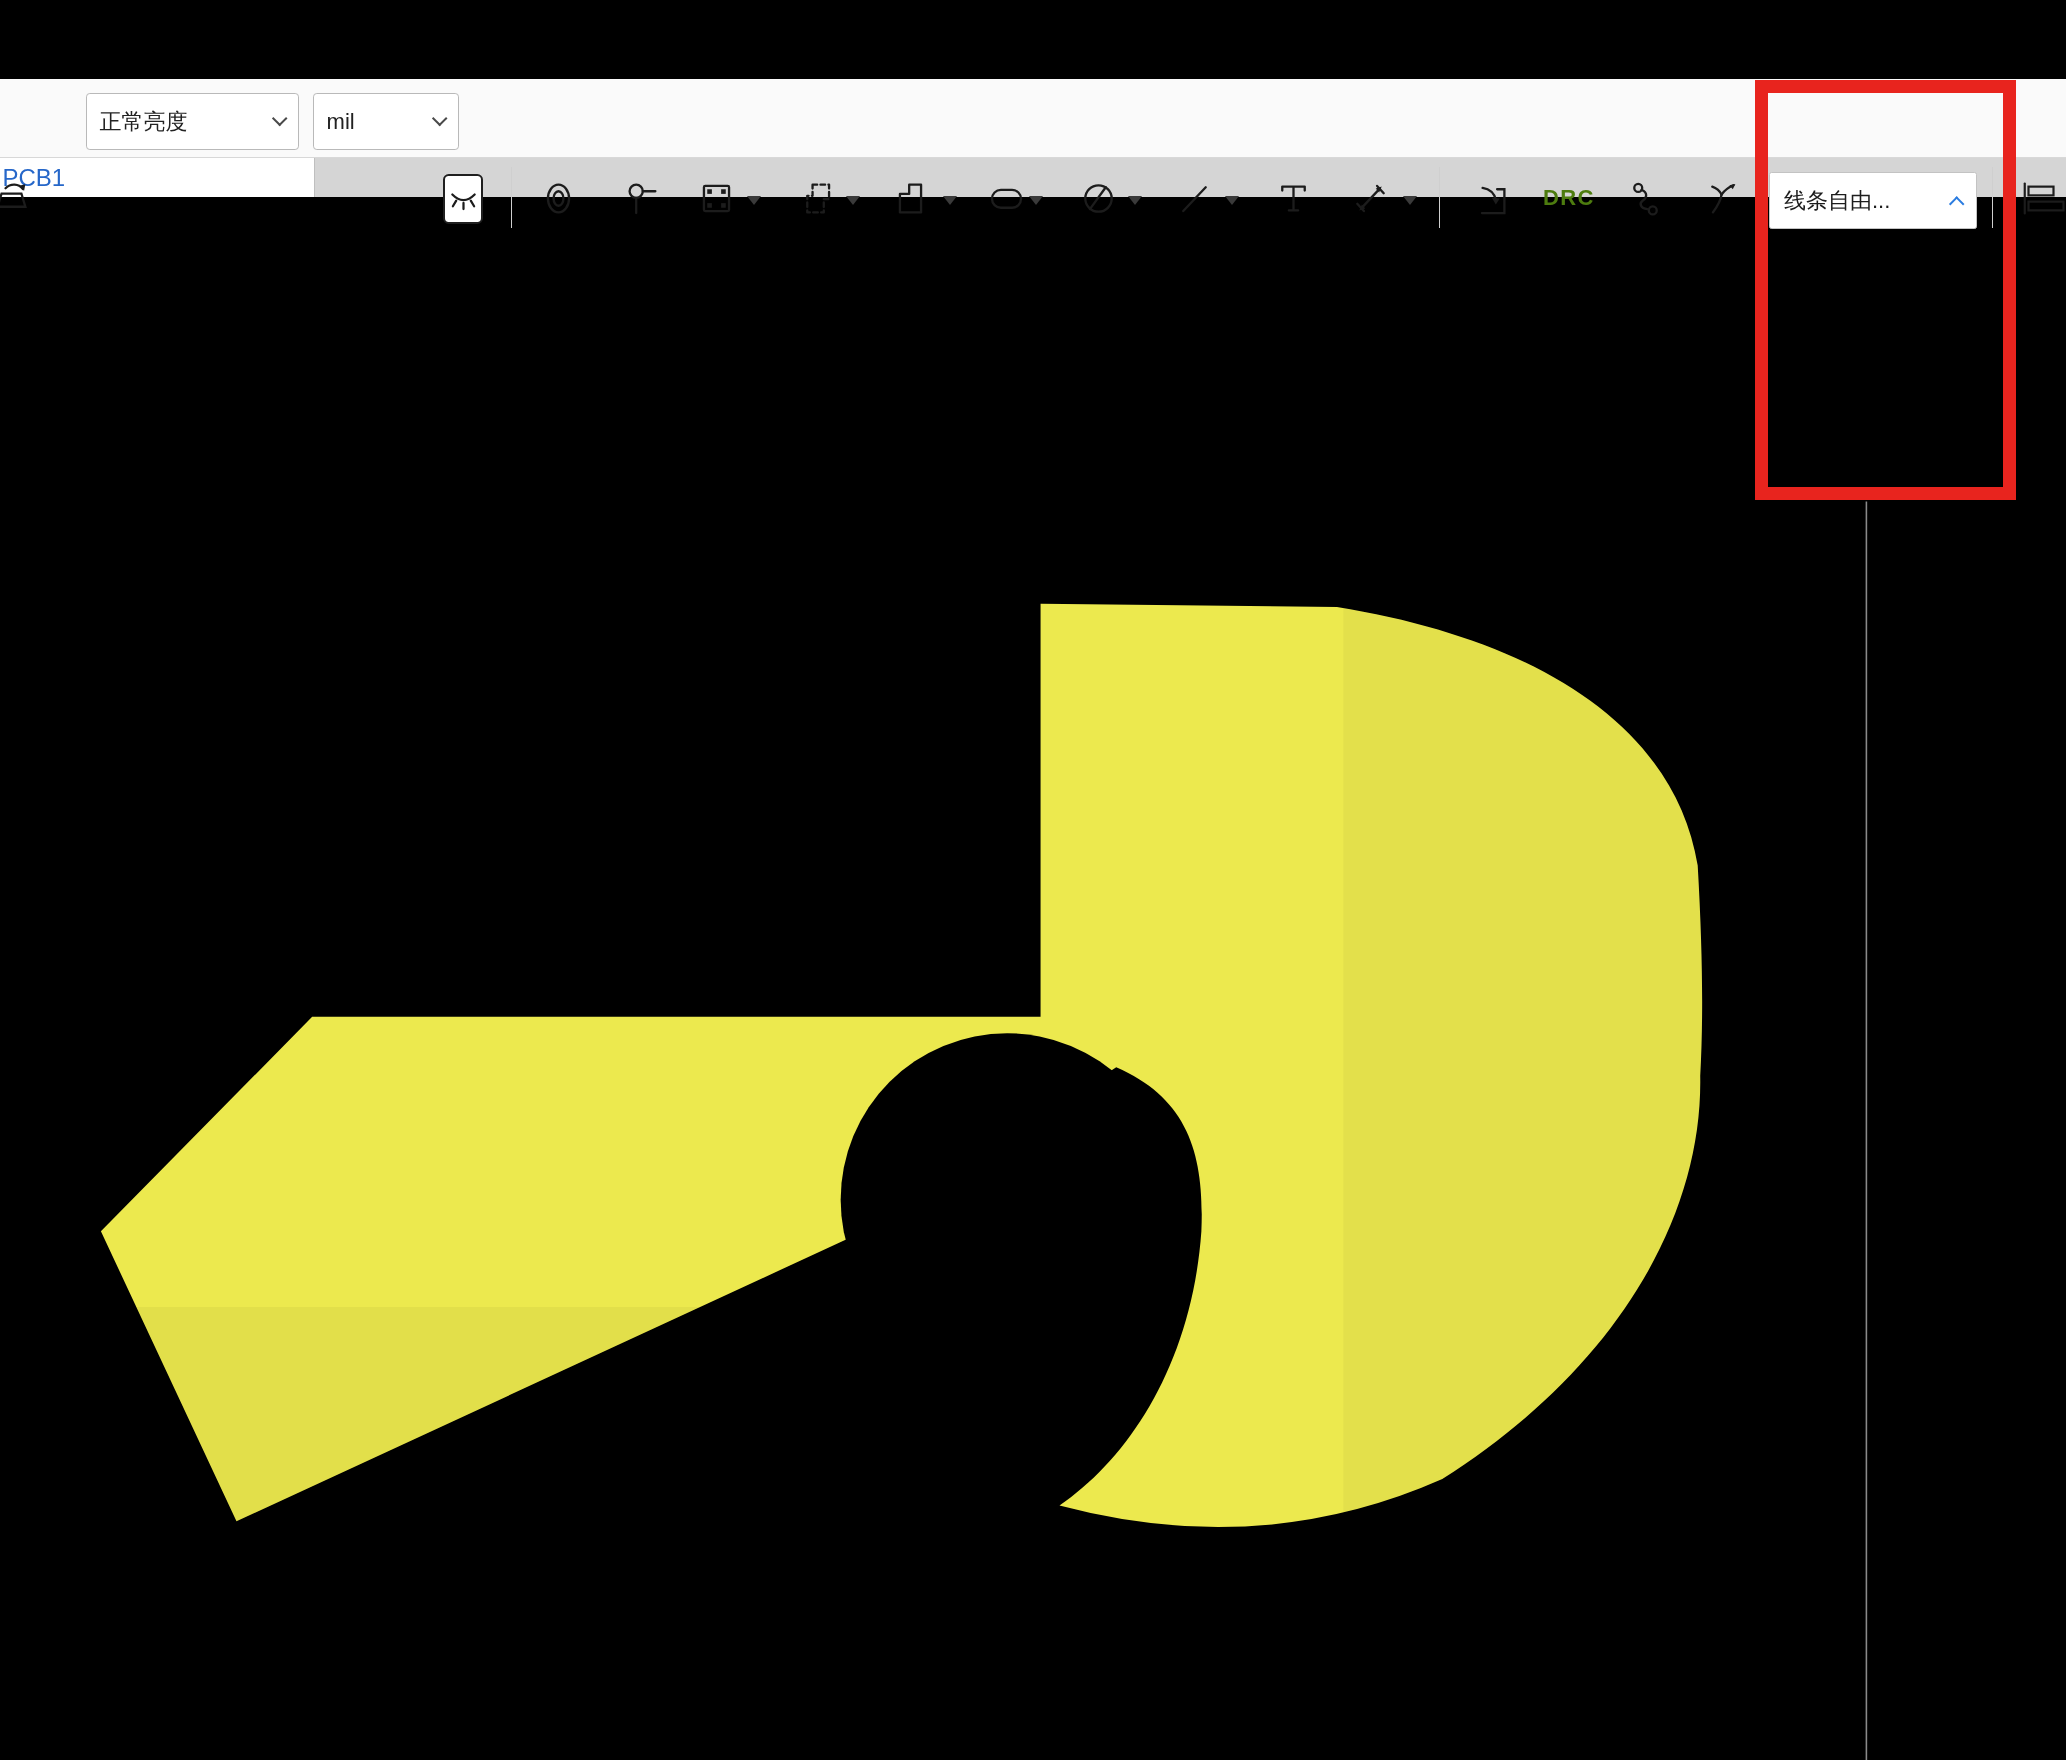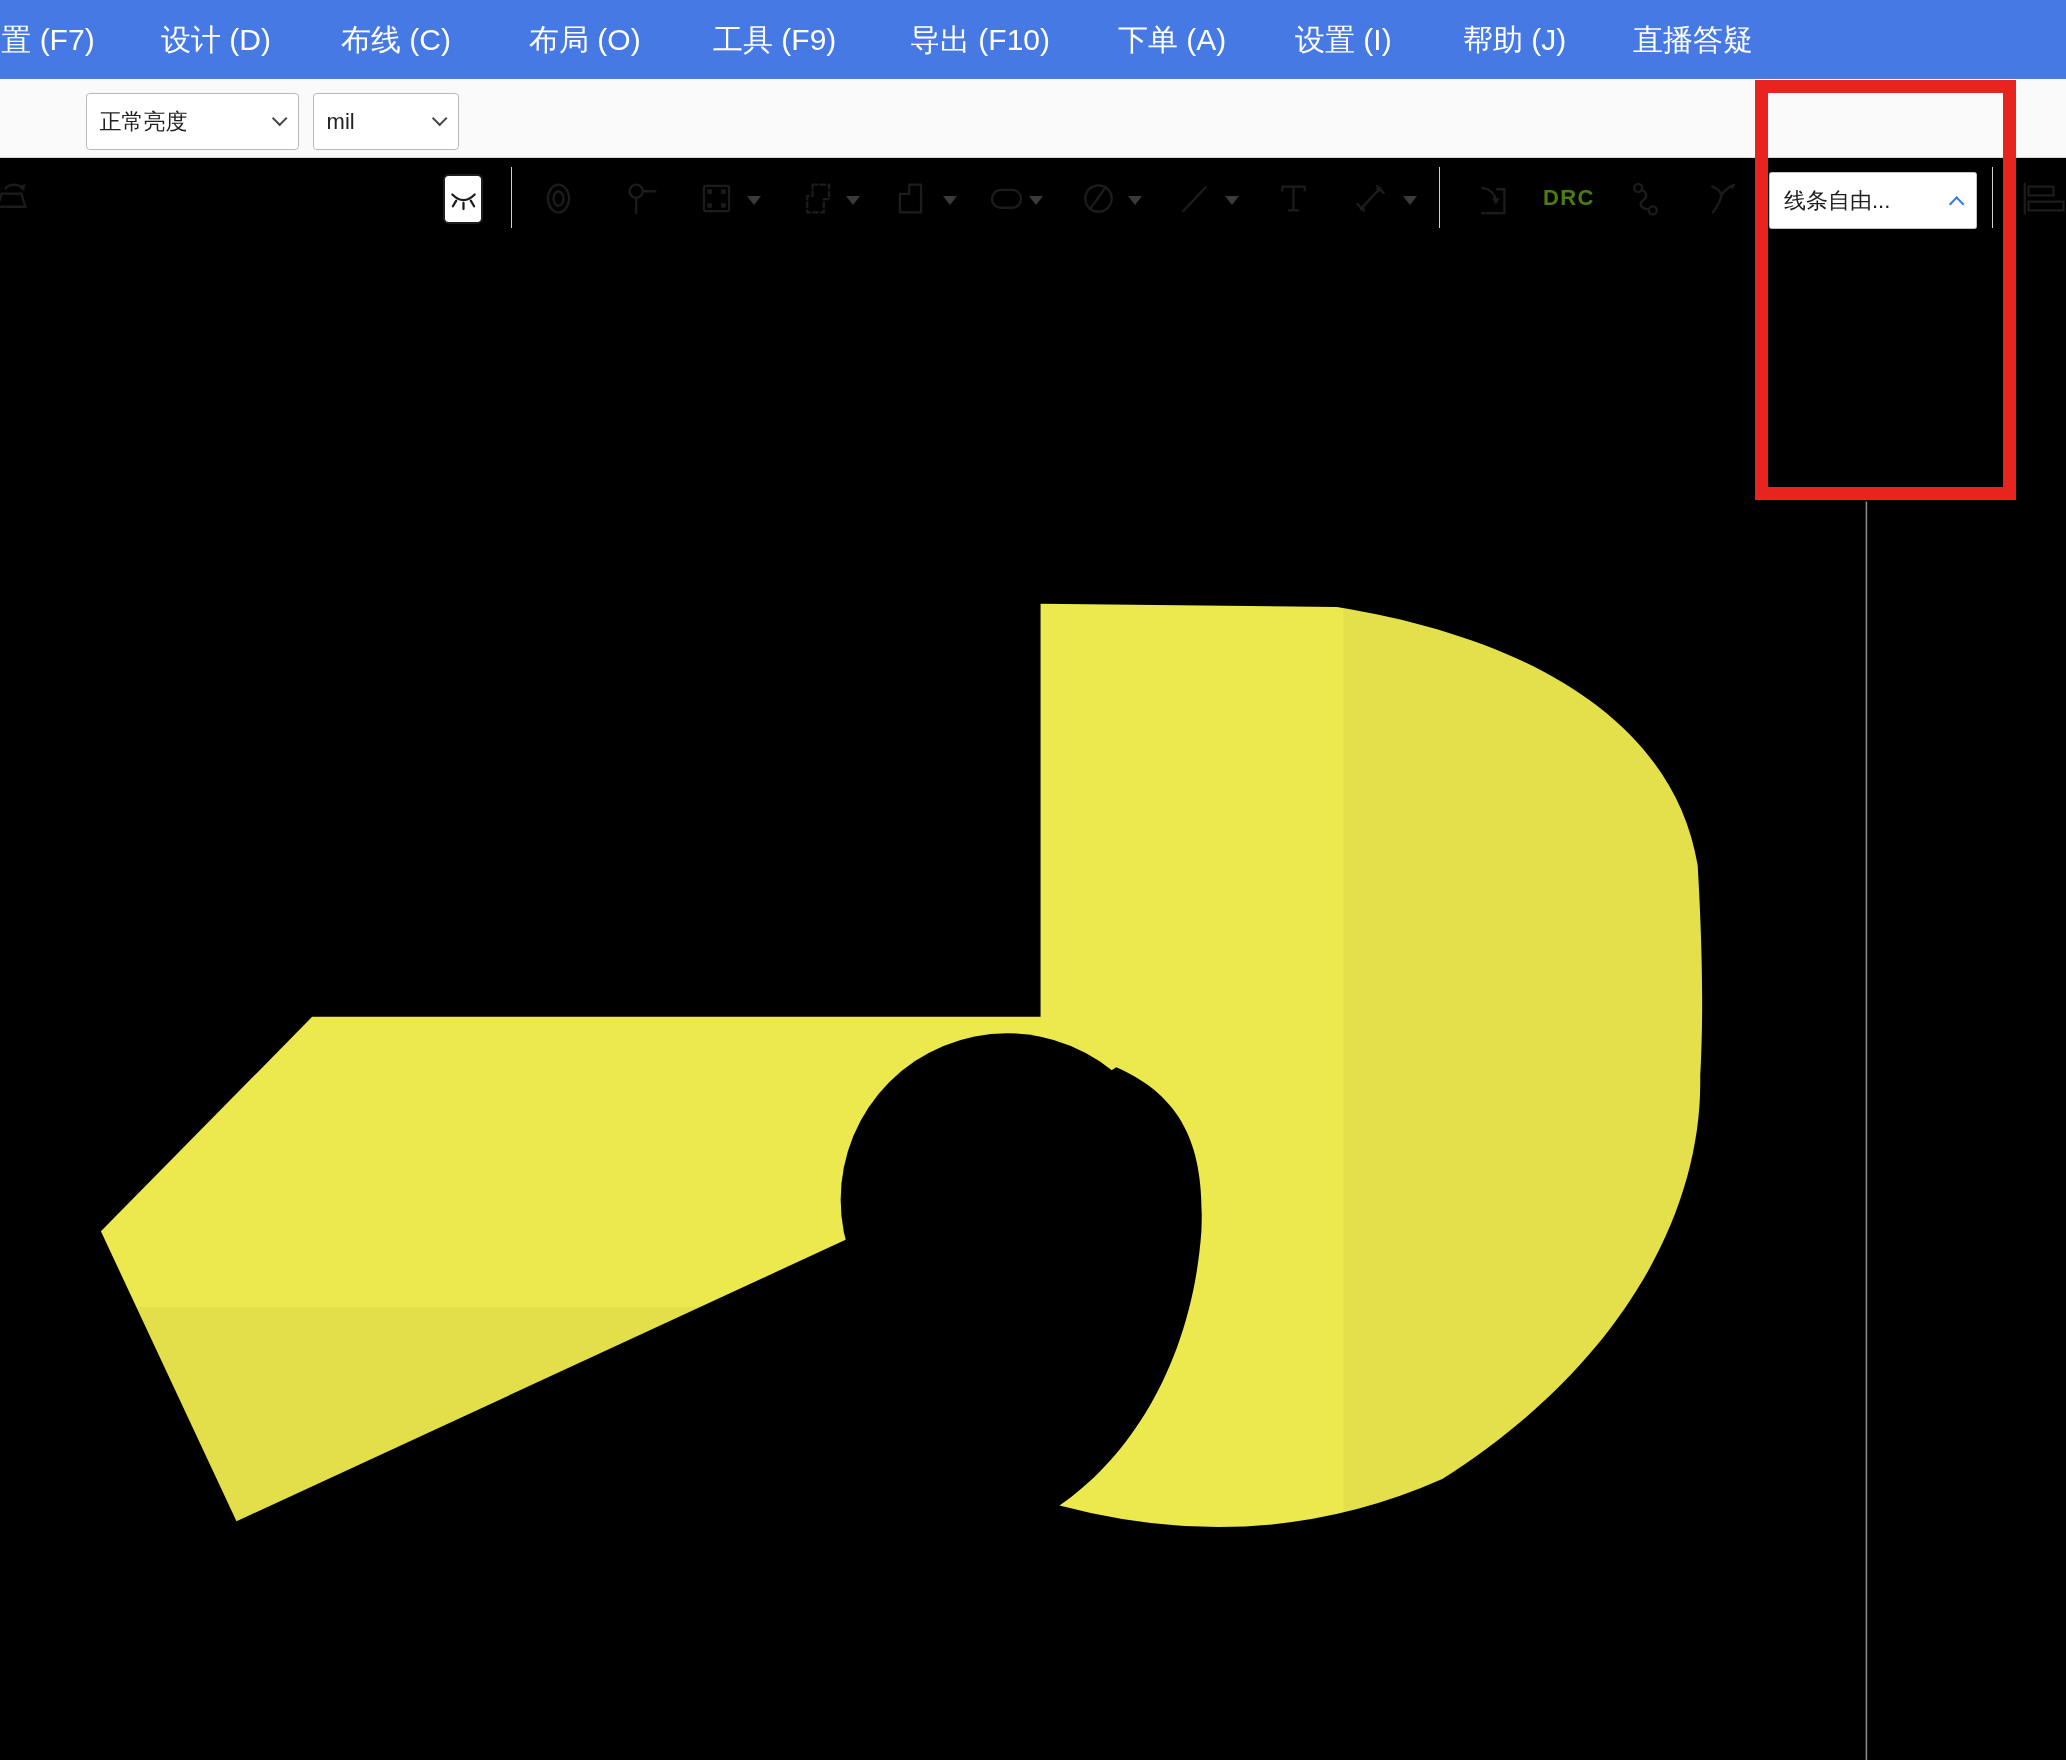--- a/index.html
+++ b/index.html
@@ -56,32 +56,20 @@
 
   
   .canvas { position:absolute; left:0; top:197px; width:2066px; height:1564px; background:#000; z-index:1; }
   .canvas svg { position:absolute; left:0; top:0; }
 </style>
 </head>
 <body>
 
 <div id="page">
 
-  <div class="menubar">
-    <span class="menu-item" style="left:1.3px">置 (F7)</span>
-    <span class="menu-item" style="left:161px">设计 (D)</span>
-    <span class="menu-item" style="left:341px">布线 (C)</span>
-    <span class="menu-item" style="left:529px">布局 (O)</span>
-    <span class="menu-item" style="left:713px">工具 (F9)</span>
-    <span class="menu-item" style="left:910px">导出 (F10)</span>
-    <span class="menu-item" style="left:1118px">下单 (A)</span>
-    <span class="menu-item" style="left:1295px">设置 (I)</span>
-    <span class="menu-item" style="left:1463px">帮助 (J)</span>
-    <span class="menu-item" style="left:1633px">直播答疑</span>
-  </div>
 
   <div class="toolbar">
 
     <span class="tb-icon" style="left:-8.8px;top:100px">
       <svg viewBox="0 0 56 56">
           <path d="M16 22 L46 22 L52 42 L10 42 Z"></path>
           <path d="M22 14 C30 6 42 7 48 15"></path>
           <polygon points="50,18 44,10 52,8" fill="#1c1c1c" stroke="none"></polygon>
         </svg>
     </span>
@@ -224,20 +212,25 @@
 
     <span class="tb-icon" style="left:2021px;width:50px">
       <svg viewBox="0 0 80 56" style="width:50px">
           <line x1="6" y1="4" x2="6" y2="52"></line>
           <rect x="12" y="9" width="40" height="14"></rect>
           <rect x="12" y="33" width="56" height="14"></rect>
         </svg>
     </span>
   </div>
 
+  <div class="tabbar">
+    <div class="tab-active">
+      <span class="tab-label">PCB1</span>
+    </div>
+  </div>
 
   <div class="canvas">
     <svg width="2066" height="1564" viewBox="0 0 3276 2480">
       <defs>
         <path id="copper-shape" d="M1650,1300 L495,1300 L160,1640 L375,2100 L1370,1640 L1770,1380
                  C1885,1430 1910,1520 1905,1640
                  C1890,1850 1790,2000 1680,2075
                  Q2000,2160 2287,2033
                  C2560,1860 2700,1620 2696,1394
                  C2701,1300 2700,1200 2692,1060

